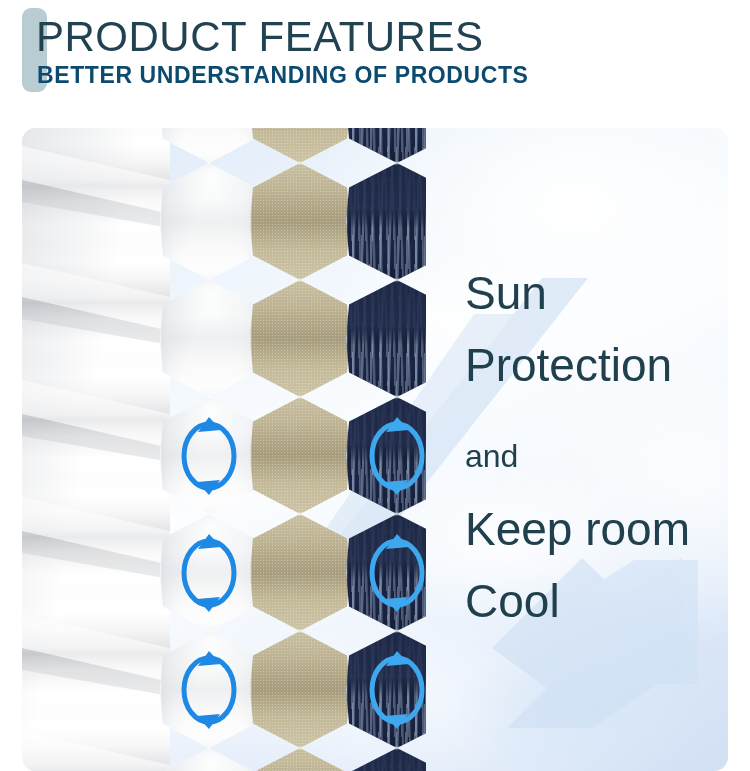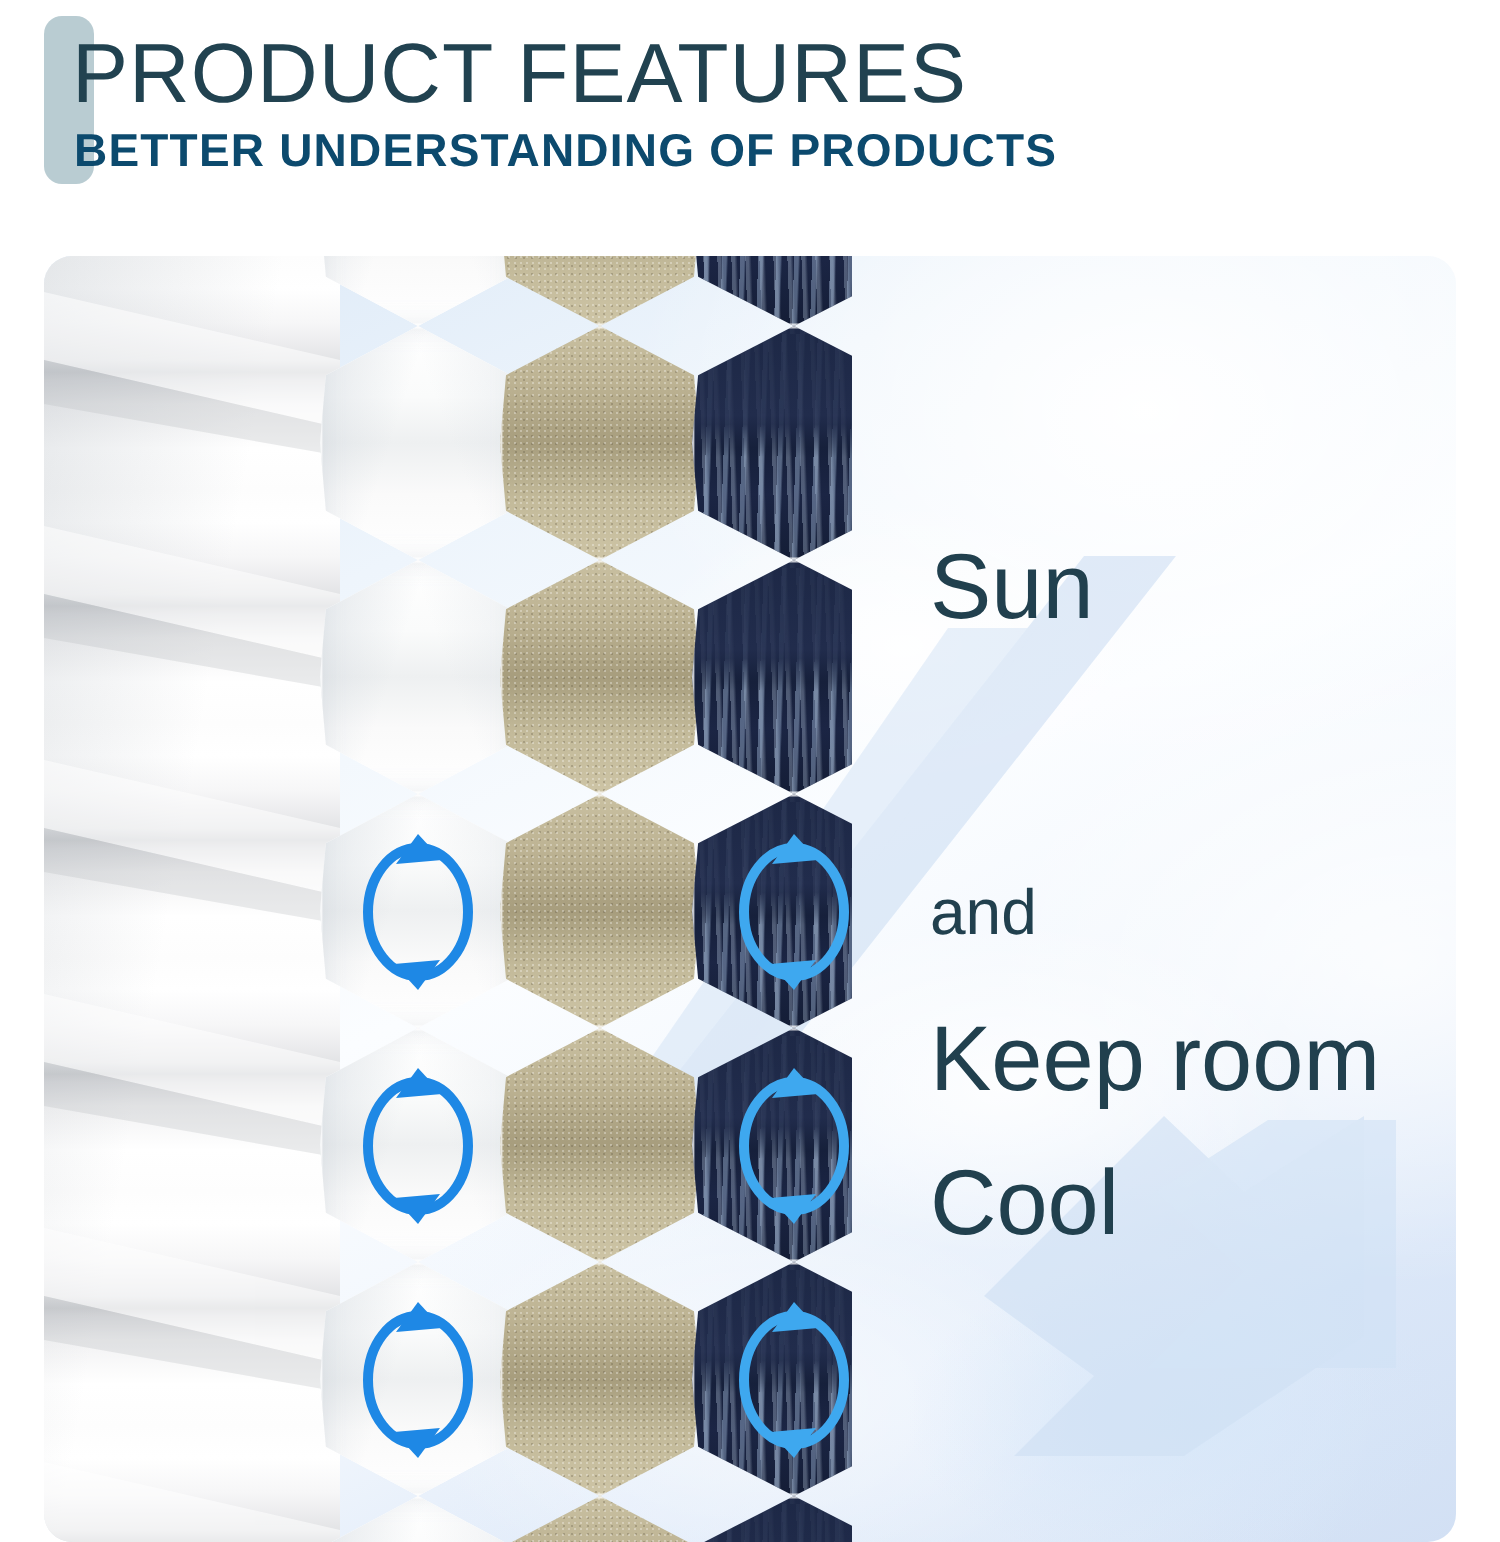--- a/index.html
+++ b/index.html
@@ -372,18 +372,19 @@
       </div>
       <div class="cell" style="top:620px">
           <div class="hex"></div>
           <div class="hexline"></div>
         </div>
     </div>
   </div>
 
   <div id="hero-text">
     <div class="htline" id="ht-sun">Sun</div>
+    <div class="htline" id="ht-prot">Protection</div>
     <div class="htline" id="ht-and">and</div>
     <div class="htline" id="ht-keep">Keep room</div>
     <div class="htline" id="ht-cool">Cool</div>
   </div>
 
 </div>
 
 </body></html>

